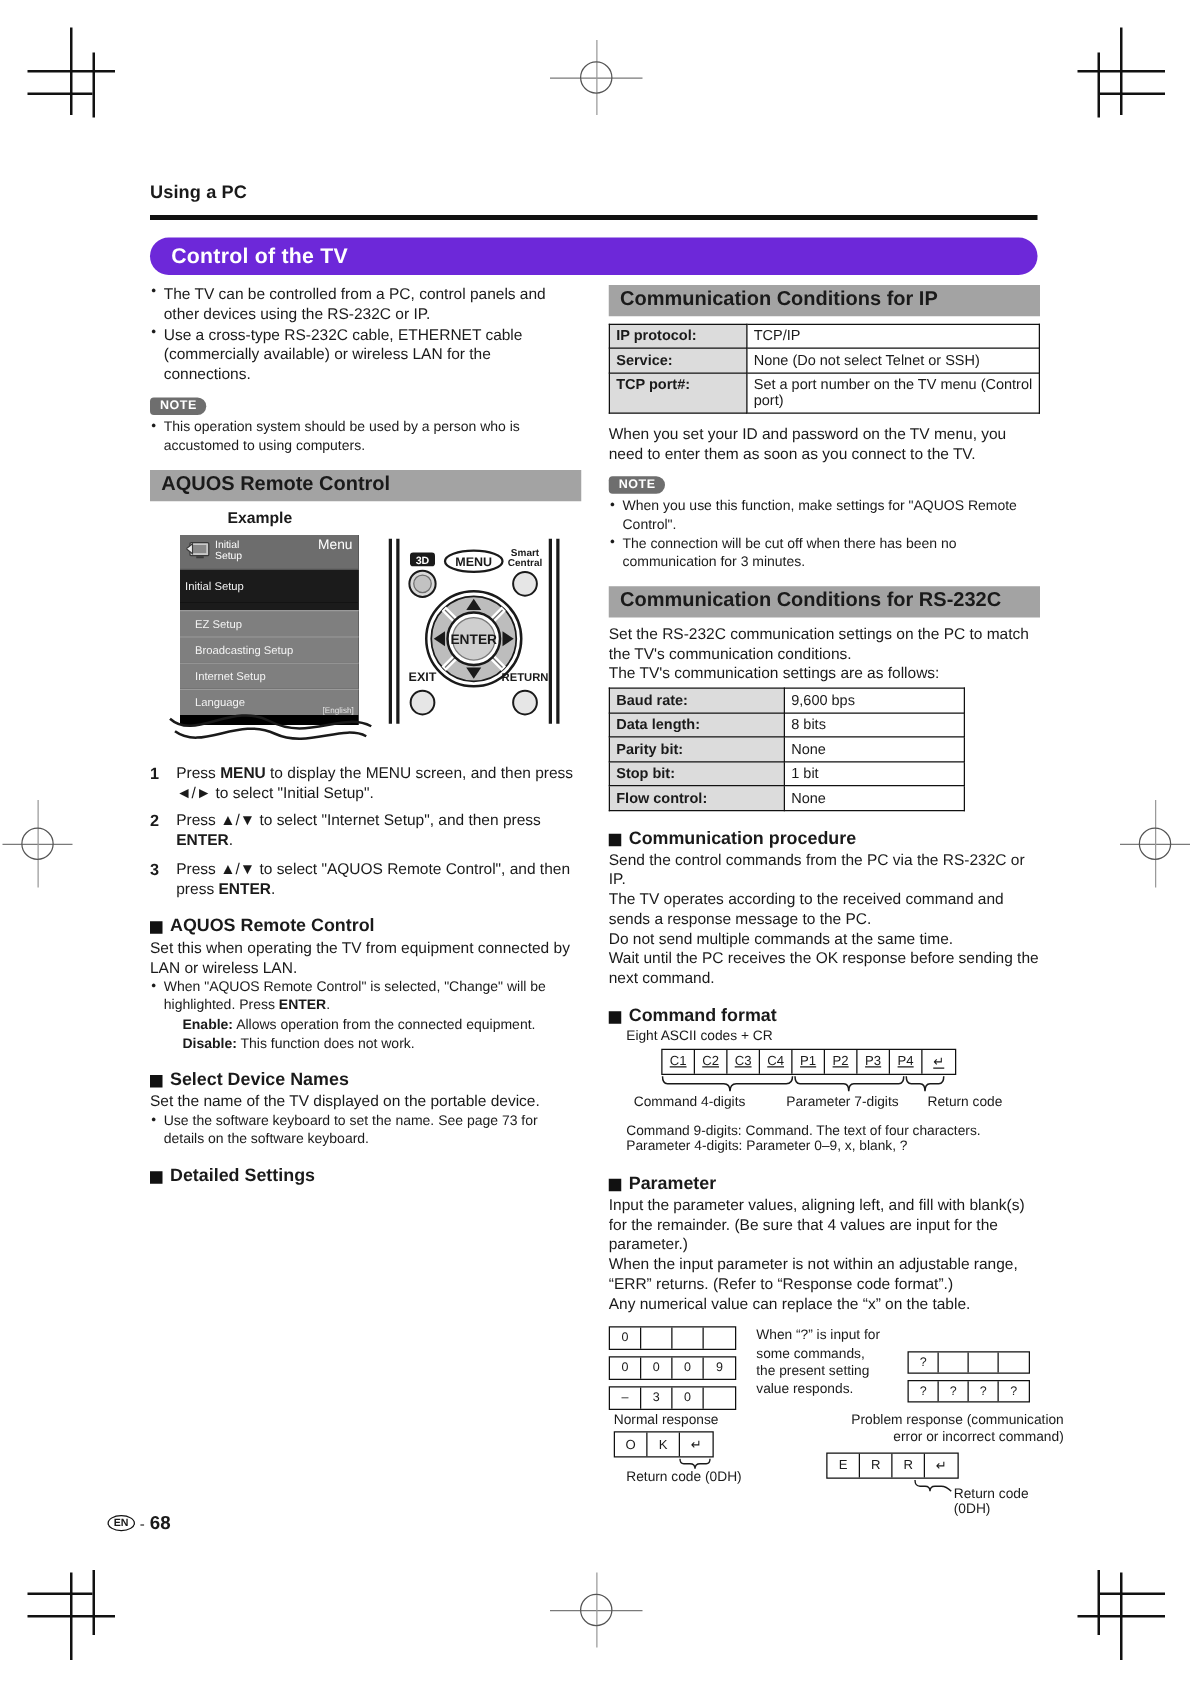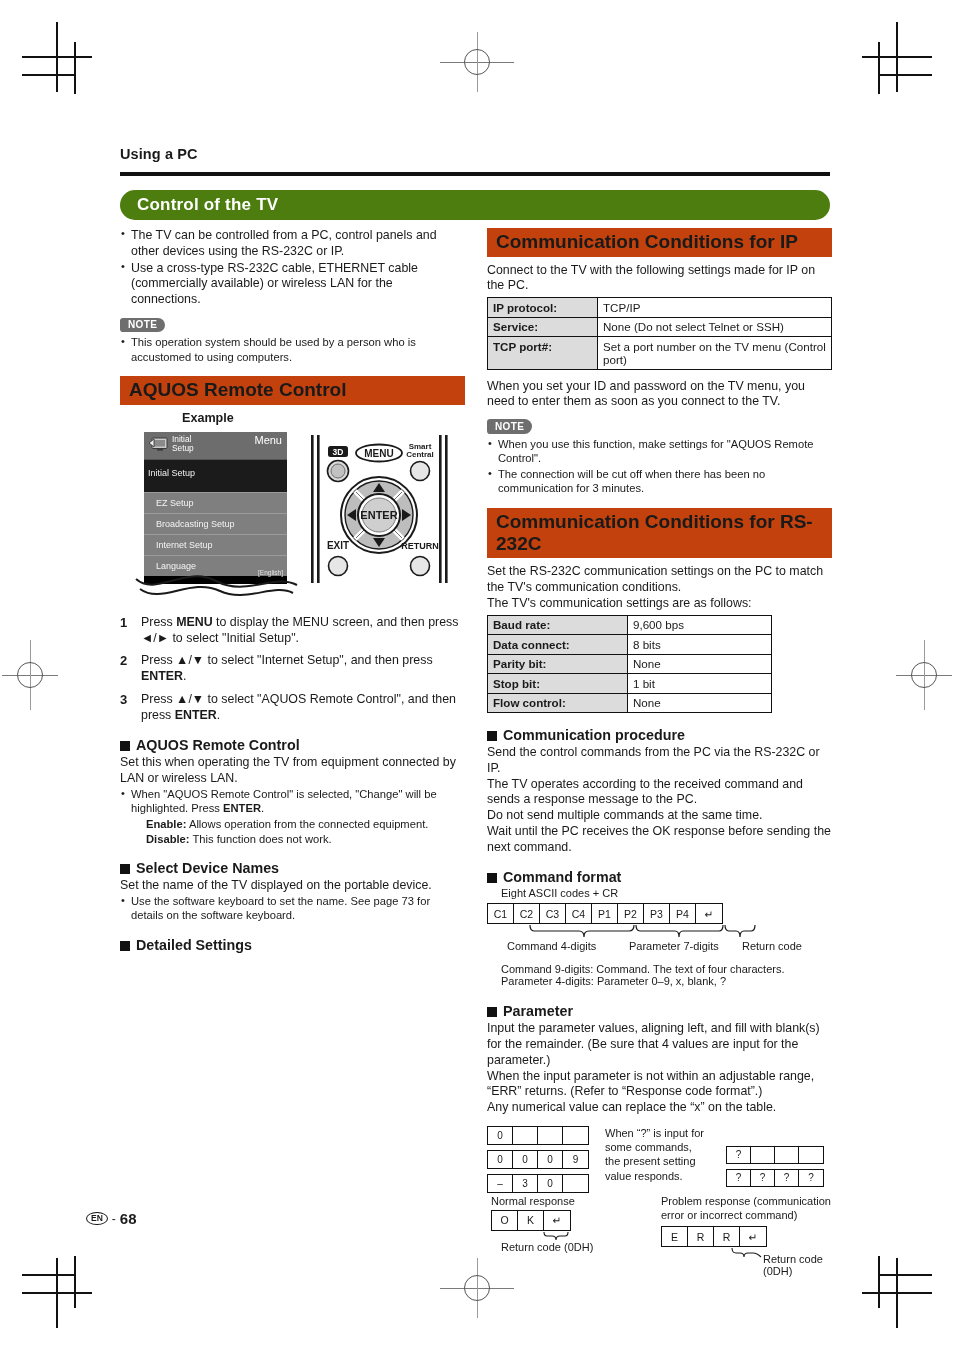--- a/index.html
+++ b/index.html
@@ -26,21 +26,21 @@
   .page { position:absolute; left:0; top:0; width:954px; height:1350px; }
 
   .section-label {
     position:absolute; left:120px; top:146px;
     font-size:14.5px; font-weight:bold; letter-spacing:.1px;
   }
   .rule-thick { position:absolute; left:120px; top:172px; width:710px; height:4px; background:#111; }
 
   .banner {
     position:absolute; left:120px; top:190px; width:710px; height:30px;
-    background:#4d7c0f; border-radius:15px;
+    background:#6d28d9; border-radius:15px;
     display:flex; align-items:center;
   }
   .banner-title {
     color:#fff; font-size:17px; font-weight:bold; margin-left:17px; letter-spacing:.2px;
   }
 
   
   .col-left  { position:absolute; left:120px; top:228px; width:345px; }
   .col-right { position:absolute; left:487px; top:228px; width:345px; }
 
@@ -53,21 +53,21 @@
 
   ul.bul-sm li { font-size:11.2px; line-height:1.3; }
 
   .note-badge {
     display:inline-block; background:#6e6e6e; color:#fff;
     font-size:10px; font-weight:bold; letter-spacing:.4px;
     padding:1.5px 8px 2px 8px; border-radius:4px 9px 9px 4px; margin:9px 0 3px 0;
   }
 
   .grey-head {
-    background:#c2410c; font-size:19px; font-weight:bold;
+    background:#a3a3a3; font-size:16px; font-weight:bold;
     padding:3px 0 3.5px 9px; margin:12px 0 6px 0;
   }
 
   
   table.spec { border-collapse:collapse; width:100%; border:1px solid #111; margin-top:3px; }
   table.spec td { border:1px solid #111; font-size:11.6px; padding:2.5px 5px 3px 5px; vertical-align:top; }
   table.spec td.k { background:#dcdcdc; font-weight:bold; white-space:nowrap; }
 
   table.spec232 { width:285px; }
 
@@ -323,21 +323,20 @@
     <ul class="bul bul-sm">
       <li>Use the software keyboard to set the name. See page 73 for details on the software keyboard.</li>
     </ul>
 
     <h3 class="sq">Detailed Settings</h3>
   </div>
 
   <div class="col-right">
 
     <div class="grey-head" style="margin-top:0;">Communication Conditions for IP</div>
-    <p class="body-txt">Connect to the TV with the following settings made for IP on the PC.</p>
 
     <table class="spec">
       <tbody>
           <tr>
         <td class="k" style="width:110px;">IP protocol:</td>
         <td>TCP/IP</td>
       </tr>
       <tr>
         <td class="k">Service:</td>
         <td>None (Do not select Telnet or SSH)</td>
@@ -361,21 +360,21 @@
     <p class="body-txt">Set the RS-232C communication settings on the PC to match the TV's communication conditions.</p>
     <p class="body-txt">The TV's communication settings are as follows:</p>
 
     <table class="spec spec232">
       <tbody>
           <tr>
         <td class="k" style="width:140px;">Baud rate:</td>
         <td>9,600 bps</td>
       </tr>
       <tr>
-        <td class="k">Data connect:</td>
+        <td class="k">Data length:</td>
         <td>8 bits</td>
       </tr>
       <tr>
         <td class="k">Parity bit:</td>
         <td>None</td>
       </tr>
       <tr>
         <td class="k">Stop bit:</td>
         <td>1 bit</td>
       </tr>
@@ -389,21 +388,21 @@
     <h3 class="sq">Communication procedure</h3>
     <p class="body-txt" style="white-space:pre-line;">Send the control commands from the PC via the RS-232C or IP.
 The TV operates according to the received command and sends a response message to the PC.
 Do not send multiple commands at the same time.
 Wait until the PC receives the OK response before sending the next command.</p>
 
     <h3 class="sq">Command format</h3>
     <p class="cap" style="margin-left:14px;">Eight ASCII codes + CR</p>
 
     <div class="cmdwrap">
-      <div class="boxrow" style="">
+      <div class="boxrow" style="margin-left:42px;text-decoration:underline;">
         <div class="cell">C1</div>
         <div class="cell">C2</div>
         <div class="cell">C3</div>
         <div class="cell">C4</div>
         <div class="cell">P1</div>
         <div class="cell">P2</div>
         <div class="cell">P3</div>
         <div class="cell">P4</div>
         <div class="cell">↵</div>
       </div>
@@ -480,21 +479,21 @@
           <div class="cell">K</div>
           <div class="cell">↵</div>
         </div>
         <svg width="100" height="10" style="display:block; margin-left:56px;">
           <path d="M1 1 Q1 5 4 5 L9 5 Q13 5 13 9 Q13 5 17 5 L22 5 Q25 5 25 1" fill="none" stroke="#1a1a1a" stroke-width="1.1"></path>
         </svg>
         <div class="cap" style="margin-left:14px;">Return code (0DH)</div>
       </div>
 
       <div>
-        <div class="cap" style="width:190px; line-height:1.25;">Problem response (communication error or incorrect command)</div>
+        <div class="cap" style="width:190px; line-height:1.25;text-align:right;">Problem response (communication error or incorrect command)</div>
         <div class="boxrow" style="margin-top:4px;">
           <div class="cell">E</div>
           <div class="cell">R</div>
           <div class="cell">R</div>
           <div class="cell">↵</div>
         </div>
         <div style="position:relative; height:22px;">
           <svg width="60" height="16" style="position:absolute; left:70px; top:0;">
             <path d="M1 1 Q1 6 5 6 L9 6 Q13 6 13 10 Q13 6 17 6 L22 6 Q26 6 30 10" fill="none" stroke="#1a1a1a" stroke-width="1.1"></path>
           </svg>

